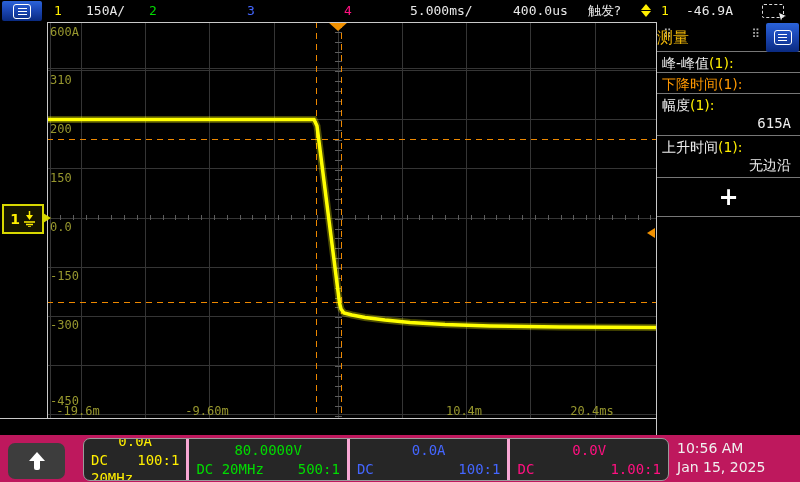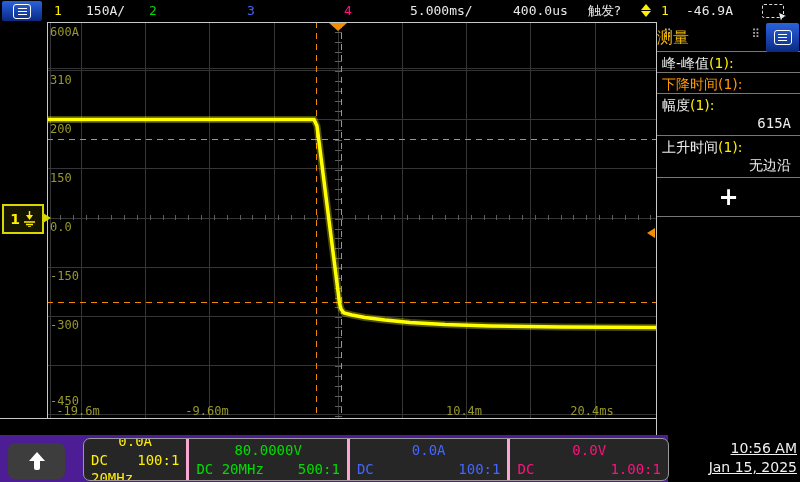--- a/index.html
+++ b/index.html
@@ -69,34 +69,34 @@
   #panel-menu{position:absolute;right:1px;top:1px;width:33px;height:29px;}
   .mitem .mlabel{padding:3px 0 0 5px;font-size:14px;line-height:17px;color:#eee;}
   .mitem .mvalue{padding:1px 9px 3px 0;font-size:14px;line-height:17px;text-align:right;color:#eee;}
   .mitem{border-bottom:1px solid #777;}
   .mitem.hl .mlabel,.mitem.hl .mvalue,.mitem.hl .msrc{color:#ff9800;}
   .msrc{color:#ffef00;}
   #add-row{height:38px;border-bottom:1px solid #777;display:flex;align-items:center;justify-content:center;}
   #add-row .plus{color:#fff;font-size:24px;font-weight:bold;line-height:24px;}
 
   
-  #bottombar{position:absolute;left:0;top:435px;width:668px;height:47px;background:#4c1d95;}
+  #bottombar{position:absolute;left:0;top:435px;width:800px;height:47px;background:#be185d;}
   #up-btn{position:absolute;left:8px;top:8px;width:57px;height:36px;background:#3d3d3d;
     border-radius:7px;display:flex;flex-direction:column;align-items:center;justify-content:center;}
   #up-btn .head{width:0;height:0;border-left:8px solid transparent;border-right:8px solid transparent;border-bottom:9px solid #fff;}
   #up-btn .stem{width:6px;height:9px;background:#fff;border-radius:0 0 2px 2px;}
   #ch-group{position:absolute;left:83px;top:3px;width:584px;height:41px;
     border:1px solid #9a9a9a;border-radius:7px;background:#262626;display:flex;overflow:hidden;}
   .ch-cell{height:100%;display:flex;flex-direction:column;justify-content:center;}
   .ch-cell + .ch-cell{border-left:3px solid #f9a8d4;}
   .ch-cell .val{text-align:center;font-size:14px;line-height:19px;}
   .ch-cell .sub{display:flex;justify-content:space-between;padding:0 7px;font-size:14px;line-height:18px;}
   .w-1{width:104px;} .w-2{width:160px;}
-  #clock{position:absolute;left:677px;top:4px;width:120px;text-align:right;
-    font-size:14px;line-height:19px;color:#f0f0f0;text-decoration:underline;}
+  #clock{position:absolute;left:677px;top:4px;width:120px;text-align:left;
+    font-size:14px;line-height:19px;color:#f0f0f0;}
 </style>
 </head>
 <body>
 
 <div id="topbar">
   <div class="menu-btn" style="position:absolute;">
     <span class="hamburger">
         <i></i>
         <i></i>
         <i></i>

